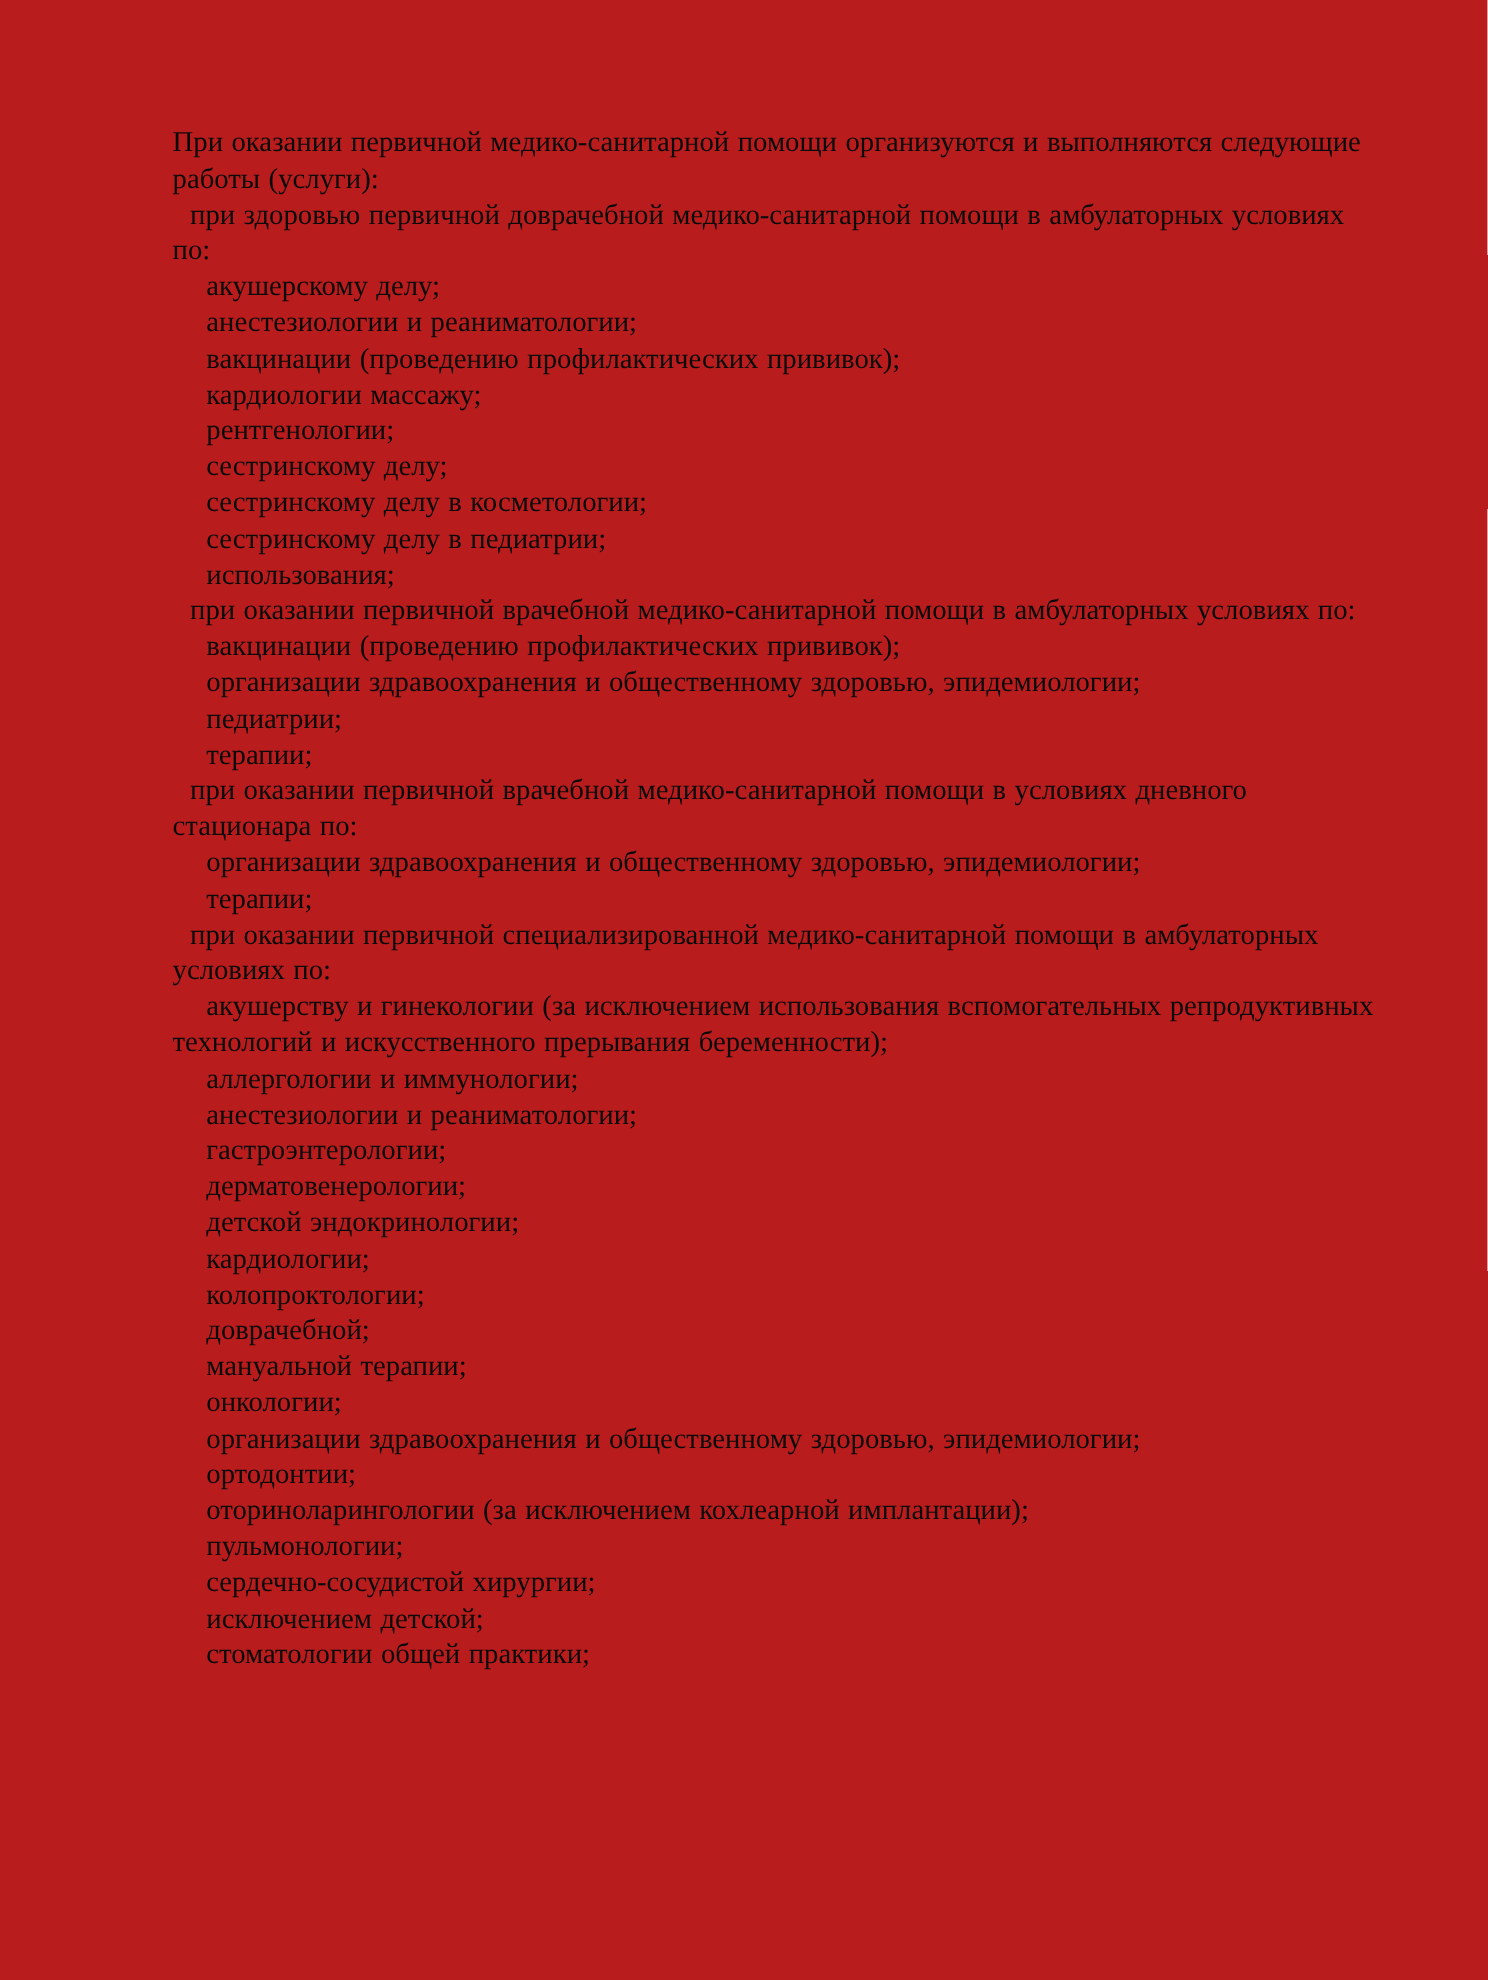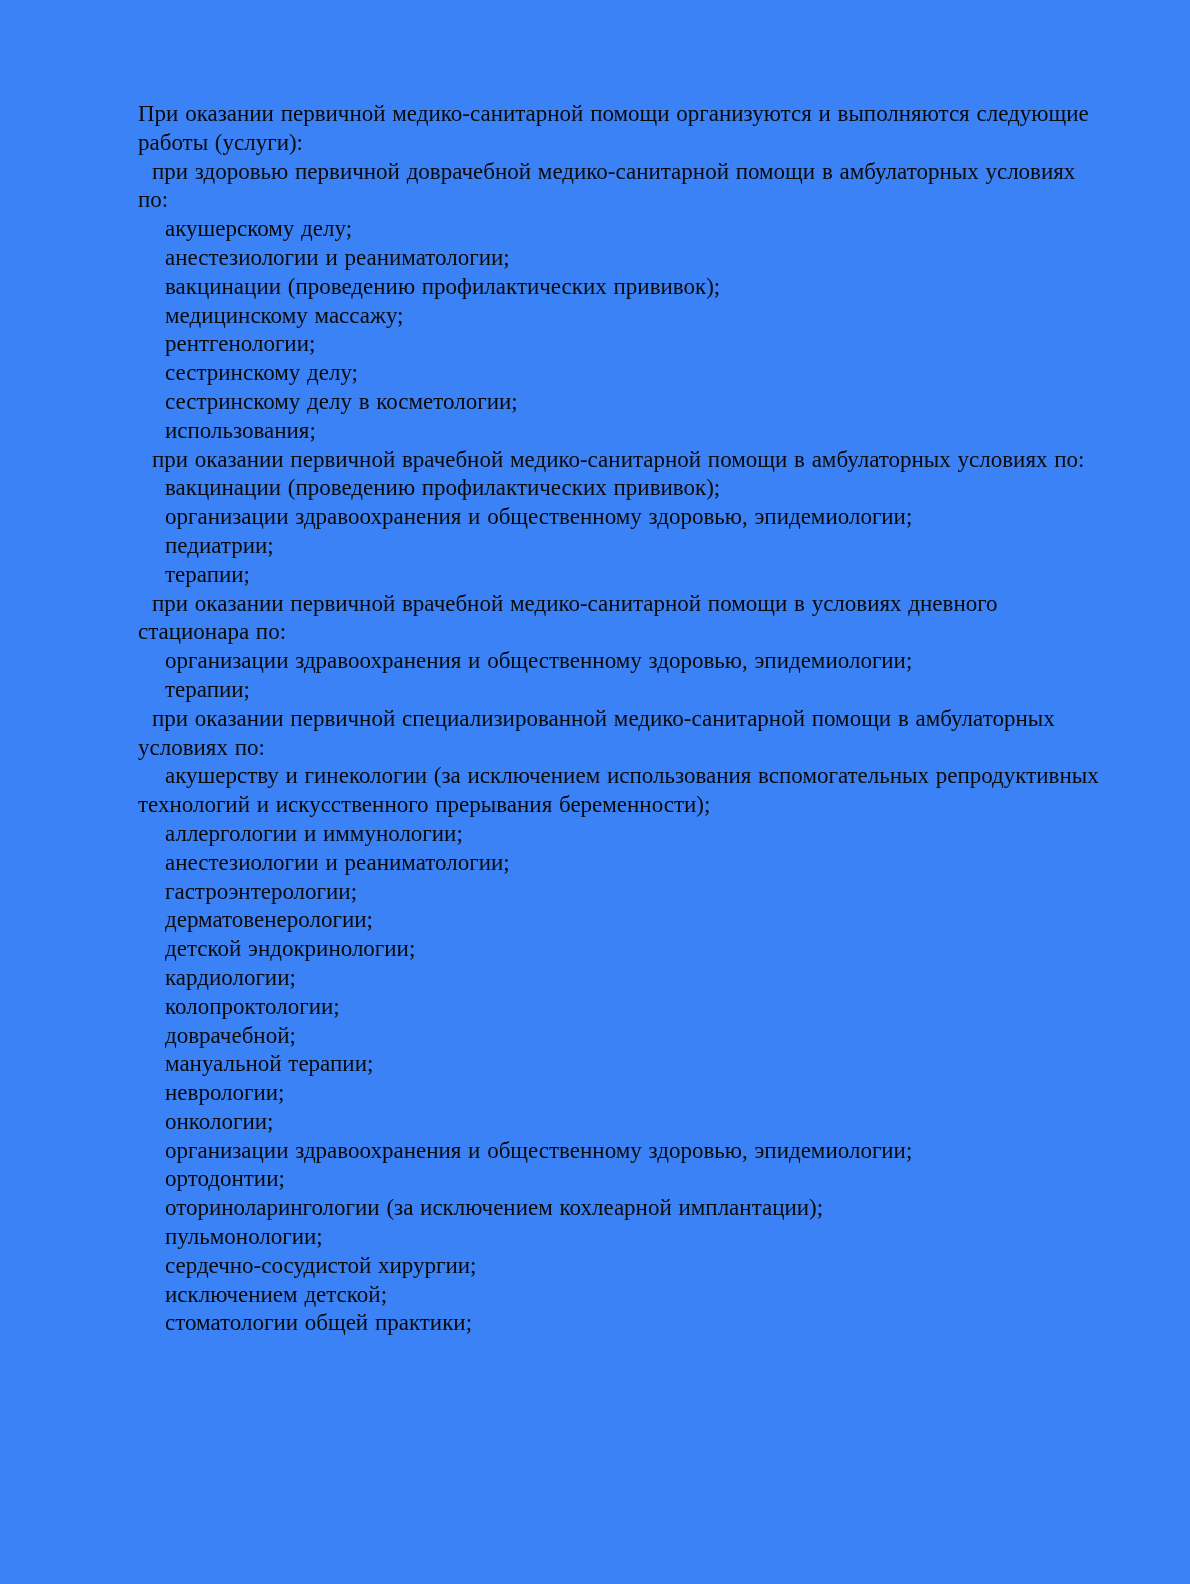--- a/index.html
+++ b/index.html
@@ -4,21 +4,21 @@
 <style>
   html, body {
     margin: 0;
     padding: 0;
     background: #ffffff;
   }
   .page {
     position: relative;
     width: 1190px;
     height: 1584px;
-    background: #3b82f6;
+    background: #b91c1c;
     overflow: hidden;
     font-family: "Liberation Serif", "DejaVu Serif", serif;
   }
   .text-block {
     position: absolute;
     left: 138px;
     top: 100px;
     width: 992px;
     font-size: 23px;
     line-height: 28.8px;
@@ -38,24 +38,25 @@
 
 <div class="page">
   <div class="text-block" id="lines-container">
       <div class="line indent-base">При оказании первичной медико-санитарной помощи организуются и выполняются следующие</div>
       <div class="line indent-base">работы (услуги):</div>
       <div class="line indent-section">при здоровью первичной доврачебной медико-санитарной помощи в амбулаторных условиях</div>
       <div class="line indent-base">по:</div>
       <div class="line indent-item">акушерскому делу;</div>
       <div class="line indent-item">анестезиологии и реаниматологии;</div>
       <div class="line indent-item">вакцинации (проведению профилактических прививок);</div>
-      <div class="line indent-item">медицинскому массажу;</div>
+      <div class="line indent-item">кардиологии массажу;</div>
       <div class="line indent-item">рентгенологии;</div>
       <div class="line indent-item">сестринскому делу;</div>
       <div class="line indent-item">сестринскому делу в косметологии;</div>
+      <div class="line indent-item">сестринскому делу в педиатрии;</div>
       <div class="line indent-item">использования;</div>
       <div class="line indent-section">при оказании первичной врачебной медико-санитарной помощи в амбулаторных условиях по:</div>
       <div class="line indent-item">вакцинации (проведению профилактических прививок);</div>
       <div class="line indent-item">организации здравоохранения и общественному здоровью, эпидемиологии;</div>
       <div class="line indent-item">педиатрии;</div>
       <div class="line indent-item">терапии;</div>
       <div class="line indent-section">при оказании первичной врачебной медико-санитарной помощи в условиях дневного</div>
       <div class="line indent-base">стационара по:</div>
       <div class="line indent-item">организации здравоохранения и общественному здоровью, эпидемиологии;</div>
       <div class="line indent-item">терапии;</div>
@@ -65,21 +66,20 @@
       <div class="line indent-base">технологий и искусственного прерывания беременности);</div>
       <div class="line indent-item">аллергологии и иммунологии;</div>
       <div class="line indent-item">анестезиологии и реаниматологии;</div>
       <div class="line indent-item">гастроэнтерологии;</div>
       <div class="line indent-item">дерматовенерологии;</div>
       <div class="line indent-item">детской эндокринологии;</div>
       <div class="line indent-item">кардиологии;</div>
       <div class="line indent-item">колопроктологии;</div>
       <div class="line indent-item">доврачебной;</div>
       <div class="line indent-item">мануальной терапии;</div>
-      <div class="line indent-item">неврологии;</div>
       <div class="line indent-item">онкологии;</div>
       <div class="line indent-item">организации здравоохранения и общественному здоровью, эпидемиологии;</div>
       <div class="line indent-item">ортодонтии;</div>
       <div class="line indent-item">оториноларингологии (за исключением кохлеарной имплантации);</div>
       <div class="line indent-item">пульмонологии;</div>
       <div class="line indent-item">сердечно-сосудистой хирургии;</div>
       <div class="line indent-item">исключением детской;</div>
       <div class="line indent-item">стоматологии общей практики;</div>
     </div>
 </div>

